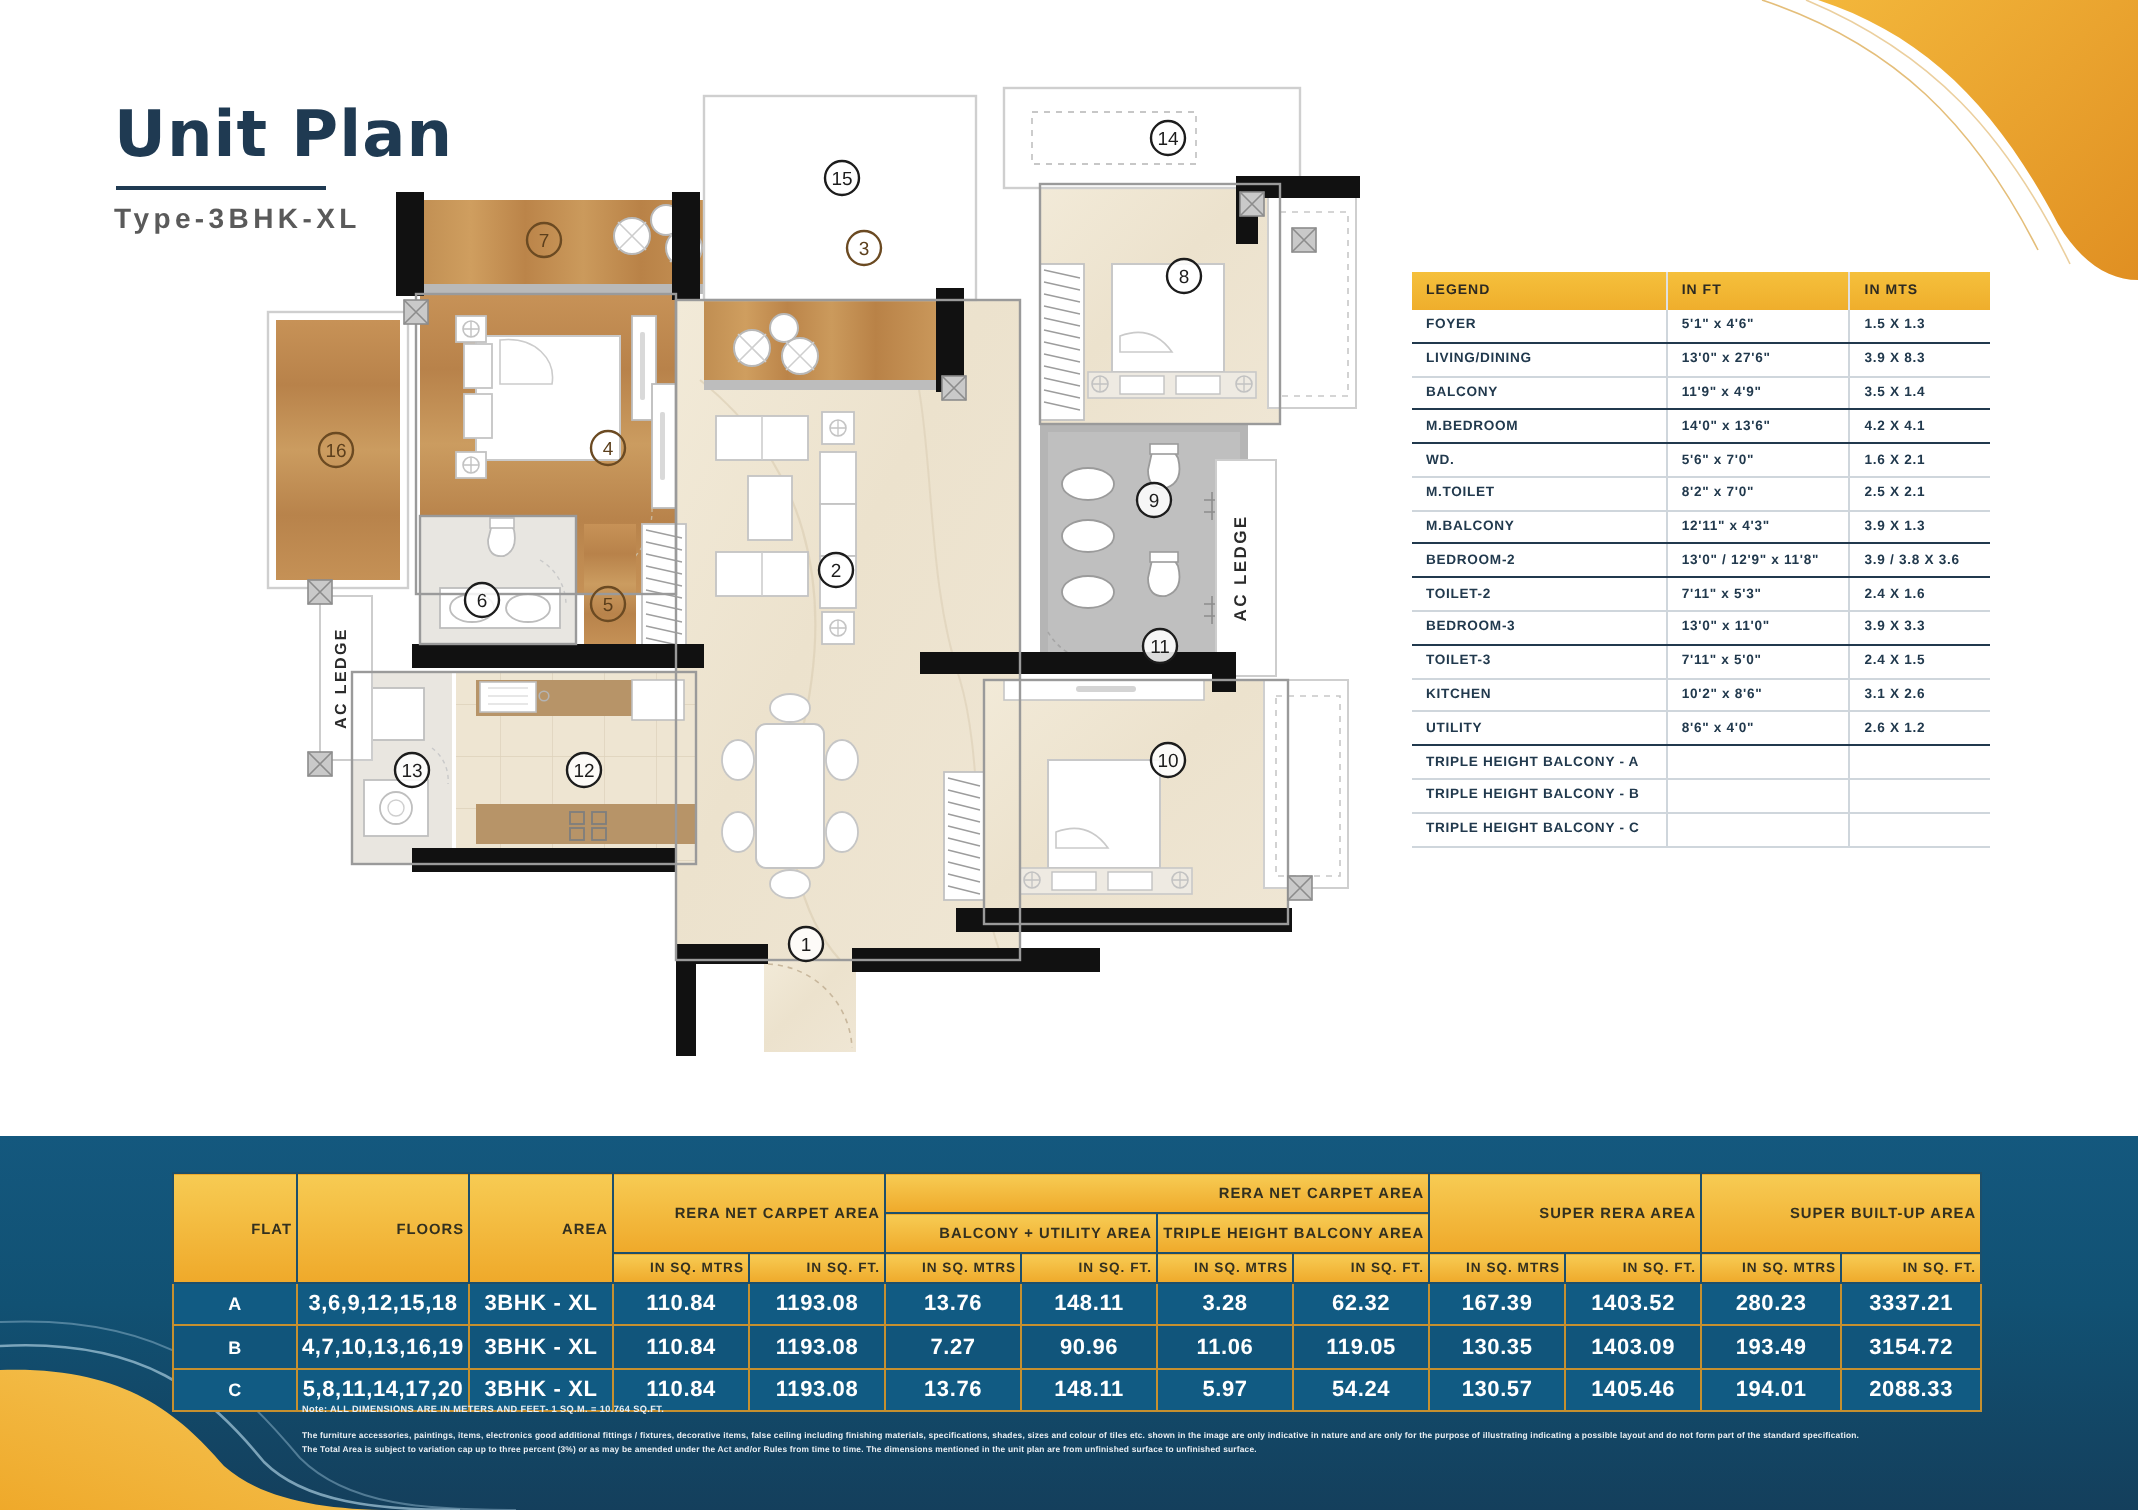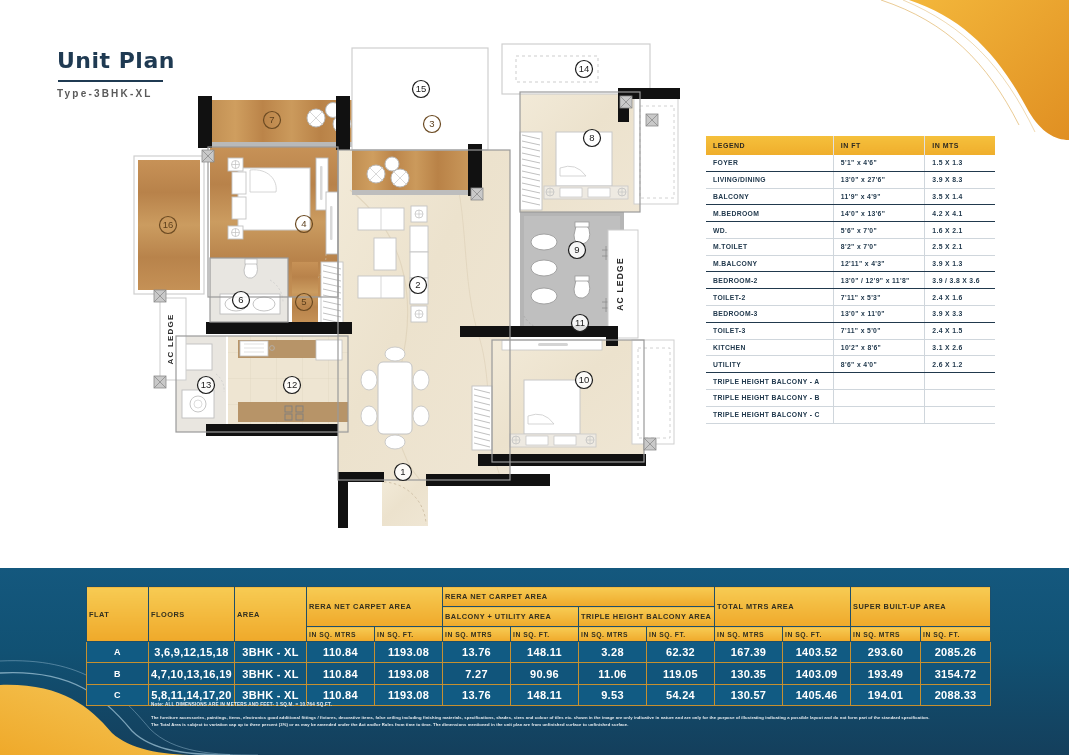--- a/index.html
+++ b/index.html
@@ -11,26 +11,26 @@
   }
   .page{position:absolute;inset:0;overflow:hidden;}
 
   
   .corner-tr{position:absolute;top:0;right:0;width:200px;height:140px;pointer-events:none;}
   .corner-bl{position:absolute;left:0;bottom:0;width:420px;height:190px;pointer-events:none;}
 
   
   .title-block{position:absolute;left:57px;top:48px;}
   .title-main{
-    font-size:22px;font-weight:bold;color:#1f3a52;letter-spacing:.5px;
+    font-size:32px;font-weight:bold;color:#1f3a52;letter-spacing:.5px;
     font-family:"DejaVu Sans", sans-serif;
   }
   .title-rule{width:105px;height:2px;background:#1f3a52;margin:7px 0 6px 1px;}
   .title-sub{
-    font-size:10px;color:#5a5a5a;letter-spacing:2.2px;font-weight:bold;
+    font-size:14px;color:#5a5a5a;letter-spacing:2.2px;font-weight:bold;
     font-family:"Liberation Sans", sans-serif;
   }
 
   
   .plan{position:absolute;left:120px;top:40px;width:560px;height:500px;}
   .plan svg{display:block;}
 
   
   .legend{
     position:absolute;left:706px;top:136px;width:289px;
@@ -69,21 +69,21 @@
 
   
   .area-wrap{position:absolute;left:86px;top:18px;width:905px;}
   table.area{
     border-collapse:collapse;width:905px;table-layout:fixed;
     font-family:"Liberation Sans", sans-serif;
   }
   table.area th{
     background:linear-gradient(180deg,#f7cb53 0%,#efa92a 100%);
     color:#33301f;font-size:7.4px;font-weight:bold;letter-spacing:.5px;
-    text-align:left;padding:5px 2px;
+    text-align:right;padding:5px 2px;
     border:1px solid #1d4f6b;
     margin-left:17px;
   }
   table.area th.sub{font-size:6.8px;padding:3.5px 2px;}
   table.area td{
     background:#125a82;color:#ffffff;
     font-size:11px;font-weight:bold;text-align:center;
     padding:4.2px 2px;border:1px solid #c6902f;letter-spacing:.3px;
   }
   table.area td.flat{font-size:9px;}
@@ -566,21 +566,21 @@
           <col style="width:70px">
             <col style="width:70px">
         </colgroup>
         <thead>
           <tr>
             <th rowspan="3">FLAT</th>
             <th rowspan="3">FLOORS</th>
             <th rowspan="3">AREA</th>
             <th colspan="2" rowspan="2">RERA NET CARPET AREA</th>
             <th colspan="4">RERA NET CARPET AREA</th>
-            <th colspan="2" rowspan="2">TOTAL MTRS AREA</th>
+            <th colspan="2" rowspan="2">SUPER RERA AREA</th>
             <th colspan="2" rowspan="2">SUPER BUILT-UP AREA</th>
           </tr>
           <tr>
             <th colspan="2">BALCONY + UTILITY AREA</th>
             <th colspan="2">TRIPLE HEIGHT BALCONY AREA</th>
           </tr>
           <tr>
             <th class="sub">IN SQ. MTRS</th>
             <th class="sub">IN SQ. FT.</th>
             <th class="sub">IN SQ. MTRS</th>
@@ -599,22 +599,22 @@
               <td>3,6,9,12,15,18</td>
               <td>3BHK - XL</td>
               <td>110.84</td>
               <td>1193.08</td>
               <td>13.76</td>
               <td>148.11</td>
               <td>3.28</td>
               <td>62.32</td>
               <td>167.39</td>
               <td>1403.52</td>
-              <td>293.60</td>
-              <td>2085.26</td>
+              <td>280.23</td>
+              <td>3337.21</td>
             </tr>
             <tr class="r1">
               <td class="flat">B</td>
               <td>4,7,10,13,16,19</td>
               <td>3BHK - XL</td>
               <td>110.84</td>
               <td>1193.08</td>
               <td>7.27</td>
               <td>90.96</td>
               <td>11.06</td>
@@ -625,21 +625,21 @@
               <td>3154.72</td>
             </tr>
             <tr class="r2">
               <td class="flat">C</td>
               <td>5,8,11,14,17,20</td>
               <td>3BHK - XL</td>
               <td>110.84</td>
               <td>1193.08</td>
               <td>13.76</td>
               <td>148.11</td>
-              <td>9.53</td>
+              <td>5.97</td>
               <td>54.24</td>
               <td>130.57</td>
               <td>1405.46</td>
               <td>194.01</td>
               <td>2088.33</td>
             </tr>
           </tbody>
       </table>
     </div>
 

